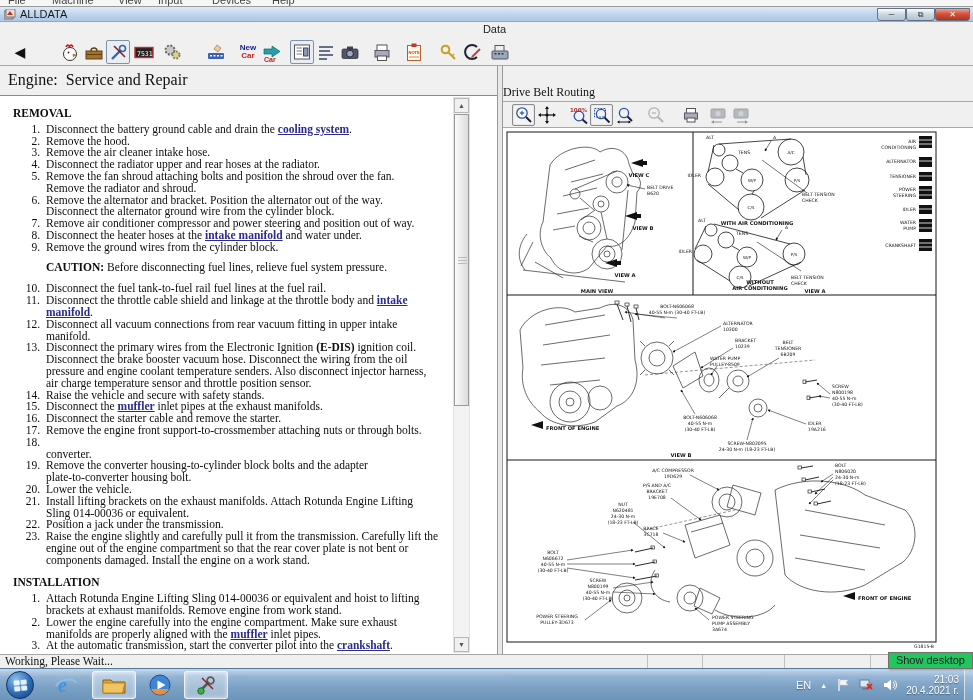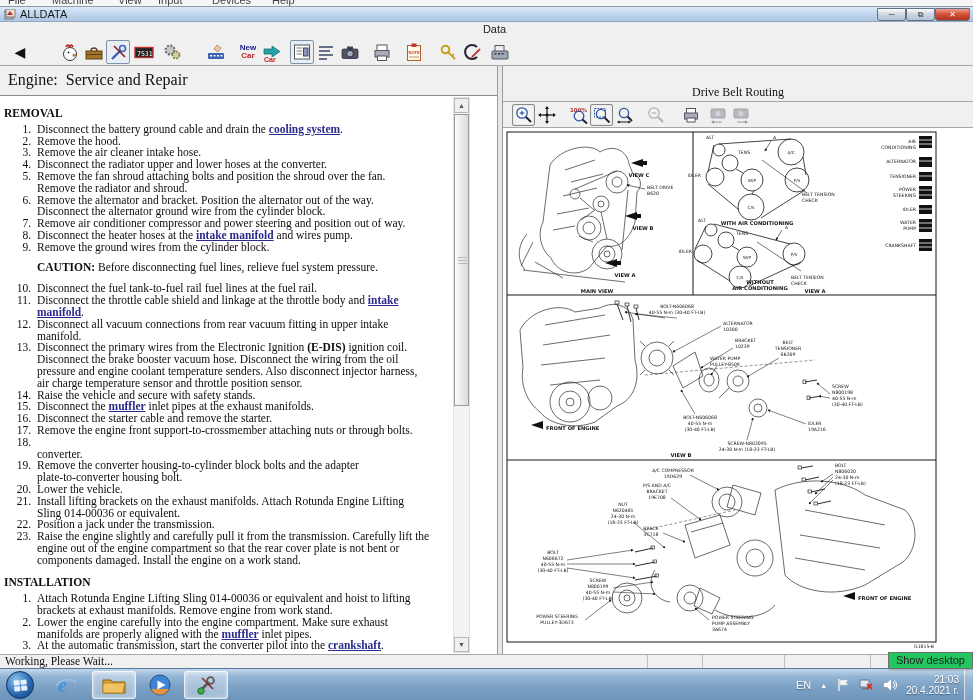--- a/index.html
+++ b/index.html
@@ -29,40 +29,40 @@
   .tbtn { width:24px; height:24px; display:flex; align-items:center; justify-content:center; flex:none; }
   .tbtn.pressed { border:1px solid #7f93a8; background:#e9eef5; border-radius:2px; }
   .backglyph { font-size:14px; color:#111; }
 
   
   #left-head { position:absolute; left:0; top:66px; width:497px; height:30px; background:#f0f0f0; border-bottom:1px solid #8a8a8a; }
   #left-head .h { position:absolute; left:8px; top:5px; font-family:"Liberation Serif",serif; font-size:16px; color:#111; white-space:pre; }
   #divider { position:absolute; left:497px; top:66px; width:6px; height:588px; background:#e8e8e8; border-left:1px solid #9a9a9a; border-right:1px solid #9a9a9a; }
 
   #left-pane { position:absolute; left:0; top:96px; width:497px; height:558px; background:#fff; overflow:hidden; }
-  .doc { position:absolute; left:0; top:0; width:446px; padding:10px 0 0 4px; font-family:"Liberation Serif",serif; font-size:11.5px; line-height:11.8px; color:#0d0d0d; }
+  .doc { position:absolute; left:0; top:0; width:446px; padding:10px 0 0 13px; font-family:"Liberation Serif",serif; font-size:11.5px; line-height:11.8px; color:#0d0d0d; }
   .sec-title { font-weight:bold; margin:2px 0 4px 0; }
   .proc-row { display:flex; }
   .proc-num { width:27px; text-align:right; flex:none; margin-right:6px; }
   .proc-txt { flex:1; }
   .doclink { color:#2a2a8f; font-weight:bold; text-decoration:underline; }
   .caution { margin:8px 0 10px 33px; }
   .caution b { font-weight:bold; }
   .gap8 { height:9px; }
 
   
   .vscroll { position:absolute; right:27px; top:1px; width:17px; height:556px; background:#f3f3f3; border:1px solid #e2e2e2; }
   .sc-btn { position:absolute; left:0; width:15px; height:15px; background:#f0f0f0; border:1px solid #b8b8b8; color:#555; font-size:7px; text-align:center; line-height:14px; }
   .sc-thumb { position:absolute; left:0; top:16px; width:15px; height:292px; background:linear-gradient(90deg,#fafafa,#dcdcdc); border:1px solid #9a9a9a; }
   .sc-grip { position:absolute; left:3px; top:142px; width:9px; height:7px;
     background:repeating-linear-gradient(#bbb 0 1px,transparent 1px 3px); }
 
   
   #right-pane { position:absolute; left:503px; top:66px; width:470px; height:588px; background:#f0f0f0; }
-  #rp-title { position:absolute; left:0; top:0; width:470px; height:34px; text-align:center; font-family:"Liberation Serif",serif; font-size:12px; color:#111; padding-top:19px; }
+  #rp-title { position:absolute; left:0; top:0; width:470px; height:34px; text-align:left; font-family:"Liberation Serif",serif; font-size:12px; color:#111; padding-top:19px; }
   #rp-tools { position:absolute; left:0; top:35px; width:470px; height:27px; background:#f0f0f0; border-top:1px solid #a8a8a8; border-bottom:1px solid #a8a8a8; display:flex; align-items:center; }
   .zbtn { width:23px; height:22px; display:flex; align-items:center; justify-content:center; flex:none; border:1px solid transparent; }
   .zbtn.pressed { border:1px solid #8a8a8a; background:#f4f4f4; border-radius:2px; box-shadow:inset 0 0 2px #ccc; }
   .zbtn.disabled { opacity:.4; }
   #diagram-wrap { position:absolute; left:0; top:62px; width:470px; height:526px; background:#fff; }
   #belt-svg text { font-family:"DejaVu Sans",sans-serif; font-size:4.6px; fill:#161616; }
   #belt-svg text.dcap { font-size:5.2px; font-weight:bold; }
   #belt-svg text.pl { font-size:4.2px; text-anchor:middle; }
 
   
@@ -271,37 +271,37 @@
           <div class="proc-row">
             <div class="proc-num">2.</div>
             <div class="proc-txt"><span>Remove the hood.</span></div>
           </div>
           <div class="proc-row">
             <div class="proc-num">3.</div>
             <div class="proc-txt"><span>Remove the air cleaner intake hose.</span></div>
           </div>
           <div class="proc-row">
             <div class="proc-num">4.</div>
-            <div class="proc-txt"><span>Disconnect the radiator upper and lower hoses at the converter.</span></div>
+            <div class="proc-txt"><span>Disconnect the radiator upper and rear hoses at the radiator.</span></div>
           </div>
           <div class="proc-row">
             <div class="proc-num">5.</div>
             <div class="proc-txt"><span>Remove the fan shroud attaching bolts and position the shroud over the fan.</span><br><span>Remove the radiator and shroud.</span></div>
           </div>
           <div class="proc-row">
             <div class="proc-num">6.</div>
             <div class="proc-txt"><span>Remove the alternator and bracket. Position the alternator out of the way.</span><br><span>Disconnect the alternator ground wire from the cylinder block.</span></div>
           </div>
           <div class="proc-row">
             <div class="proc-num">7.</div>
             <div class="proc-txt"><span>Remove air conditioner compressor and power steering and position out of way.</span></div>
           </div>
           <div class="proc-row">
             <div class="proc-num">8.</div>
-            <div class="proc-txt"><span>Disconnect the heater hoses at the </span><a href="#" class="doclink">intake manifold</a><span> and wires pump.</span></div>
+            <div class="proc-txt"><span>Disconnect the heater hoses at the </span><a href="#" class="doclink">intake manifold</a><span> and water under.</span></div>
           </div>
           <div class="proc-row">
             <div class="proc-num">9.</div>
             <div class="proc-txt"><span>Remove the ground wires from the cylinder block.</span></div>
           </div>
         </div>
       <div class="caution">
         <b>CAUTION:</b>
         <span> </span>
         <span>Before disconnecting fuel lines, relieve fuel system pressure.</span>

